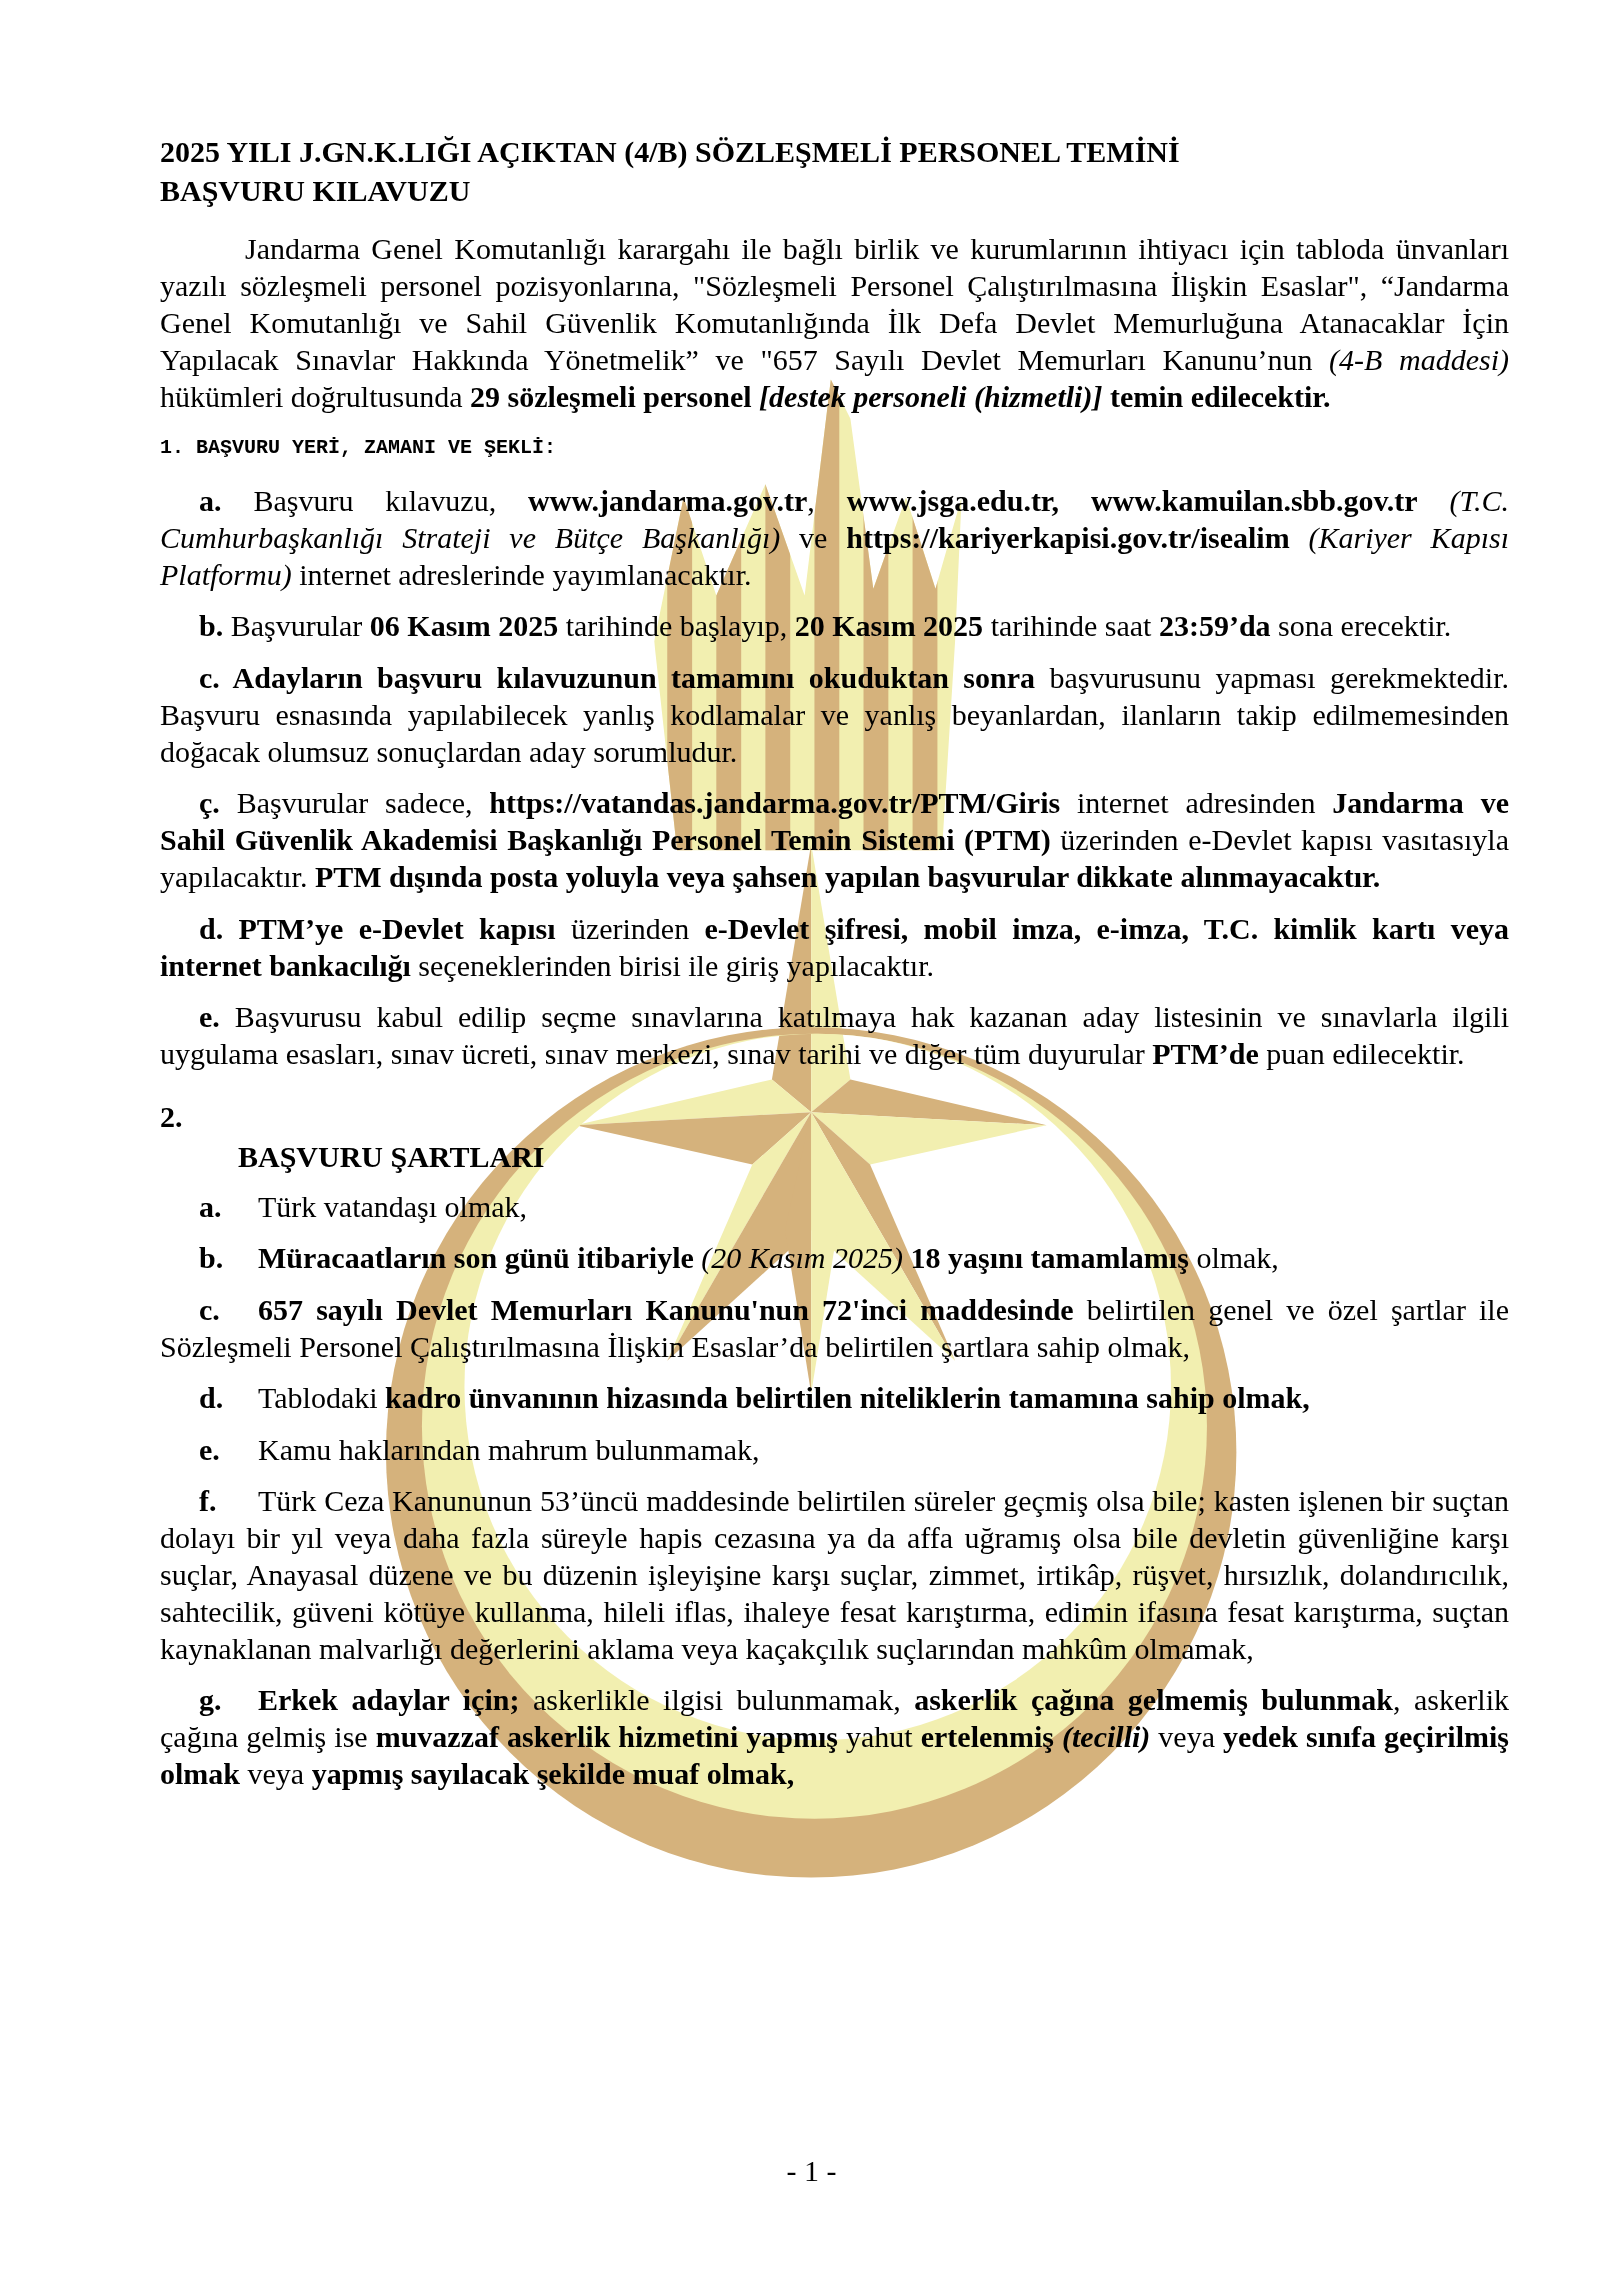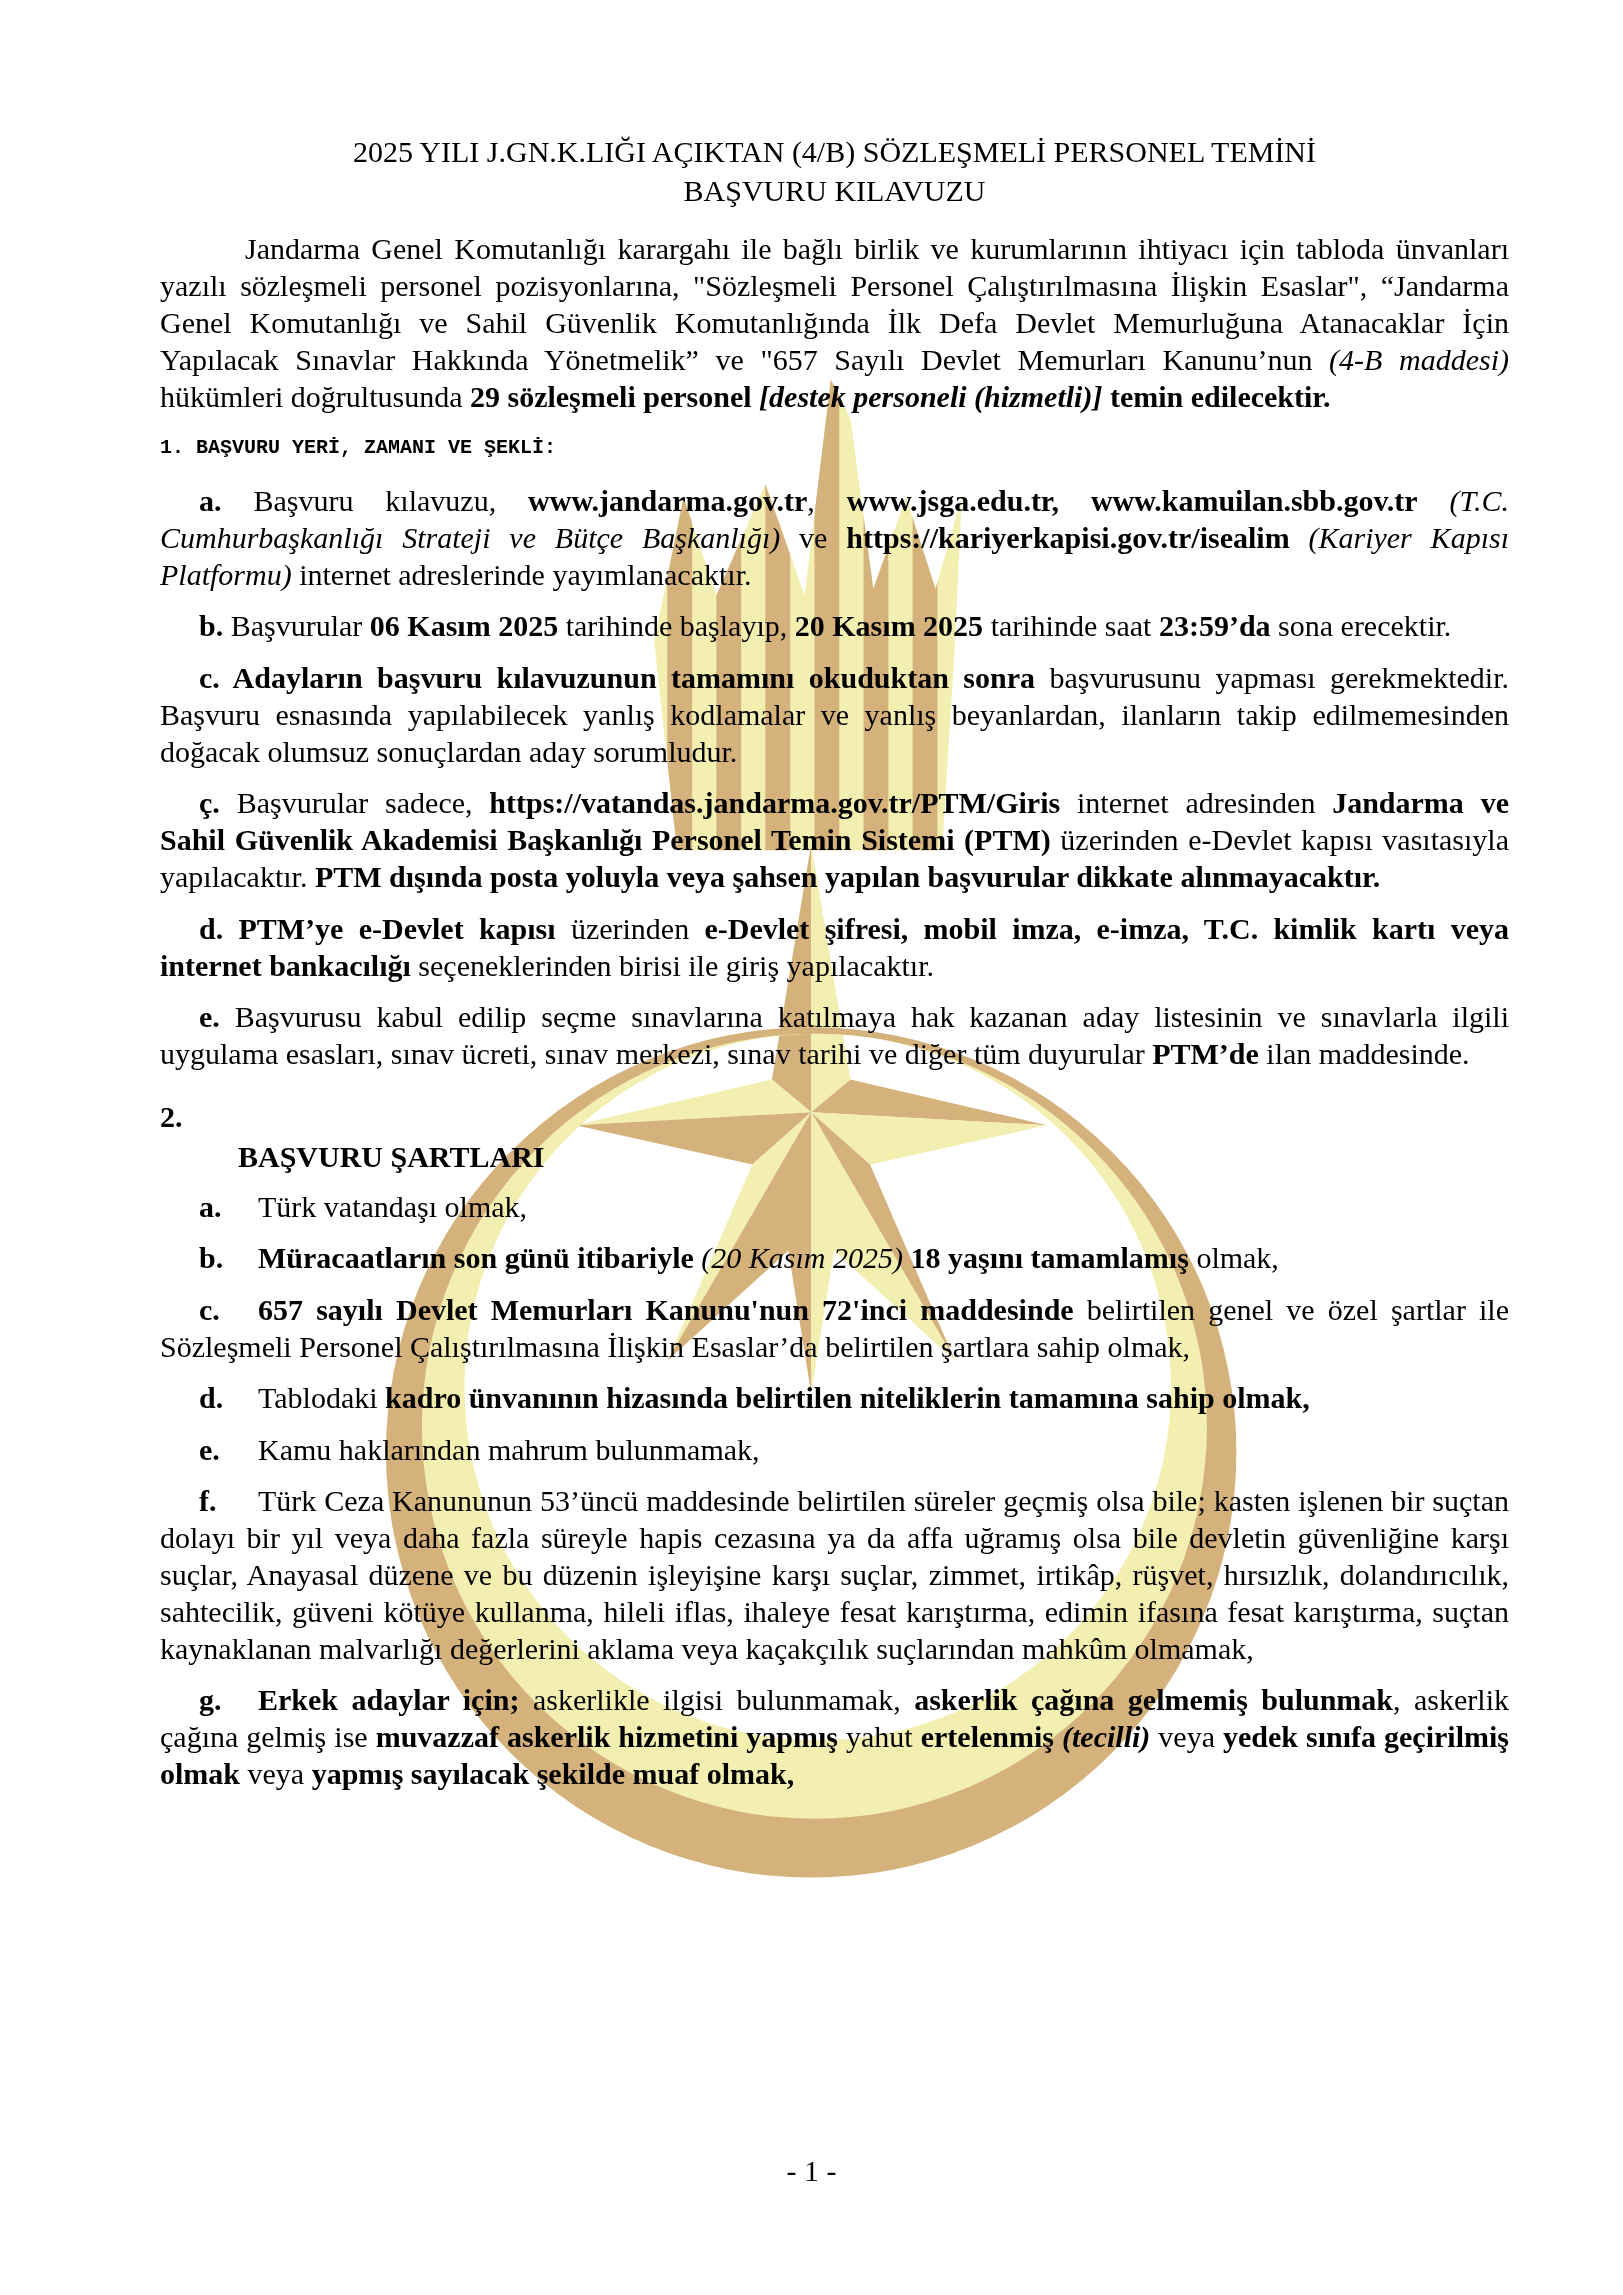--- a/index.html
+++ b/index.html
@@ -4,21 +4,21 @@
 <style>
   html, body { margin: 0; padding: 0; background: #ffffff; }
   body { width: 1623px; height: 2295px; position: relative; overflow: hidden; }
   .page { position: absolute; left: 0; top: 0; width: 1623px; height: 2295px; background: #fff; }
   .watermark { position: absolute; left: 0; top: 0; width: 1623px; height: 2295px; z-index: 0; pointer-events: none; }
   .content {
     position: absolute; left: 160px; top: 118px; width: 1349px; z-index: 1;
     font-family: "Liberation Serif", "DejaVu Serif", serif;
     font-size: 30px; line-height: 37px; color: #000;
   }
-  .title { text-align: center; font-weight: normal; font-size: 30px; line-height: 39px; margin: 14.4px 0 19.6px 0; }
+  .title { font-weight: bold; font-size: 30px; line-height: 39px; margin: 14.4px 0 19.6px 0; }
   p { margin: 0 0 14.4px 0; text-align: justify; }
   .indent { text-indent: 85px; }
   .sub { text-indent: 39px; }
   .h1 { font-weight: bold; margin: 0 0 15.7px 0; font-size: 20px; font-family: Liberation Mono, monospace; }
   .h2 { font-weight: bold; margin: 26px 0 13px 0; display: flex; }
   .h2 .num { width: 39px; }
   .h2 .lbl { margin-left: 39px; margin-top: 40px; }
   .cond { text-indent: 39px; }
   .cond .key { display: inline-block; text-indent: 0; width: 59px; font-weight: bold; }
   b { font-weight: bold; }
@@ -87,21 +87,21 @@
     <p class="sub"><b>a.</b><span> Başvuru kılavuzu, </span><b>www.jandarma.gov.tr</b><span>, </span><b>www.jsga.edu.tr,</b><span> </span><b>www.kamuilan.sbb.gov.tr</b><i> (T.C. Cumhurbaşkanlığı Strateji ve Bütçe Başkanlığı)</i><span> ve </span><b>https://kariyerkapisi.gov.tr/isealim</b><i> (Kariyer Kapısı Platformu)</i><span> internet adreslerinde yayımlanacaktır.</span></p>
 
     <p class="sub"><b>b.</b><span> Başvurular </span><b>06 Kasım 2025</b><span> tarihinde başlayıp, </span><b>20 Kasım 2025</b><span> tarihinde saat </span><b>23:59’da</b><span> sona erecektir.</span></p>
 
     <p class="sub"><b>c.</b><b> Adayların başvuru kılavuzunun tamamını okuduktan sonra</b><span> başvurusunu yapması gerekmektedir. Başvuru esnasında yapılabilecek yanlış kodlamalar ve yanlış beyanlardan, ilanların takip edilmemesinden doğacak olumsuz sonuçlardan aday sorumludur.</span></p>
 
     <p class="sub"><b>ç.</b><span> Başvurular sadece, </span><b>https://vatandas.jandarma.gov.tr/PTM/Giris</b><span> internet adresinden </span><b>Jandarma ve Sahil Güvenlik Akademisi Başkanlığı Personel Temin Sistemi (PTM)</b><span> üzerinden e-Devlet kapısı vasıtasıyla yapılacaktır. </span><b>PTM dışında posta yoluyla veya şahsen yapılan başvurular dikkate alınmayacaktır.</b></p>
 
     <p class="sub"><b>d.</b><b> PTM’ye e-Devlet kapısı</b><span> üzerinden </span><b>e-Devlet şifresi, mobil imza, e-imza, T.C. kimlik kartı veya internet bankacılığı</b><span> seçeneklerinden birisi ile giriş yapılacaktır.</span></p>
 
-    <p class="sub"><b>e.</b><span> Başvurusu kabul edilip seçme sınavlarına katılmaya hak kazanan aday listesinin ve sınavlarla ilgili uygulama esasları, sınav ücreti, sınav merkezi, sınav tarihi ve diğer tüm duyurular </span><b>PTM’de</b><span> ilan maddesinde.</span></p>
+    <p class="sub"><b>e.</b><span> Başvurusu kabul edilip seçme sınavlarına katılmaya hak kazanan aday listesinin ve sınavlarla ilgili uygulama esasları, sınav ücreti, sınav merkezi, sınav tarihi ve diğer tüm duyurular </span><b>PTM’de</b><span> puan edilecektir.</span></p>
 
     <div class="h2">
         <span class="num">2.</span>
         <span class="lbl">BAŞVURU ŞARTLARI</span>
       </div>
 
     <p class="cond"><span class="key">a.</span><span>Türk vatandaşı olmak,</span></p>
 
     <p class="cond"><span class="key">b.</span><b>Müracaatların son günü itibariyle</b><i> (20 Kasım 2025)</i><b> 18 yaşını tamamlamış</b><span> olmak,</span></p>
 

